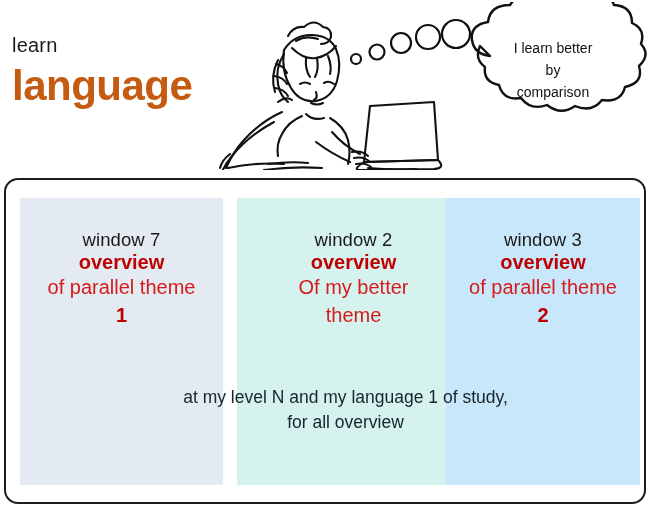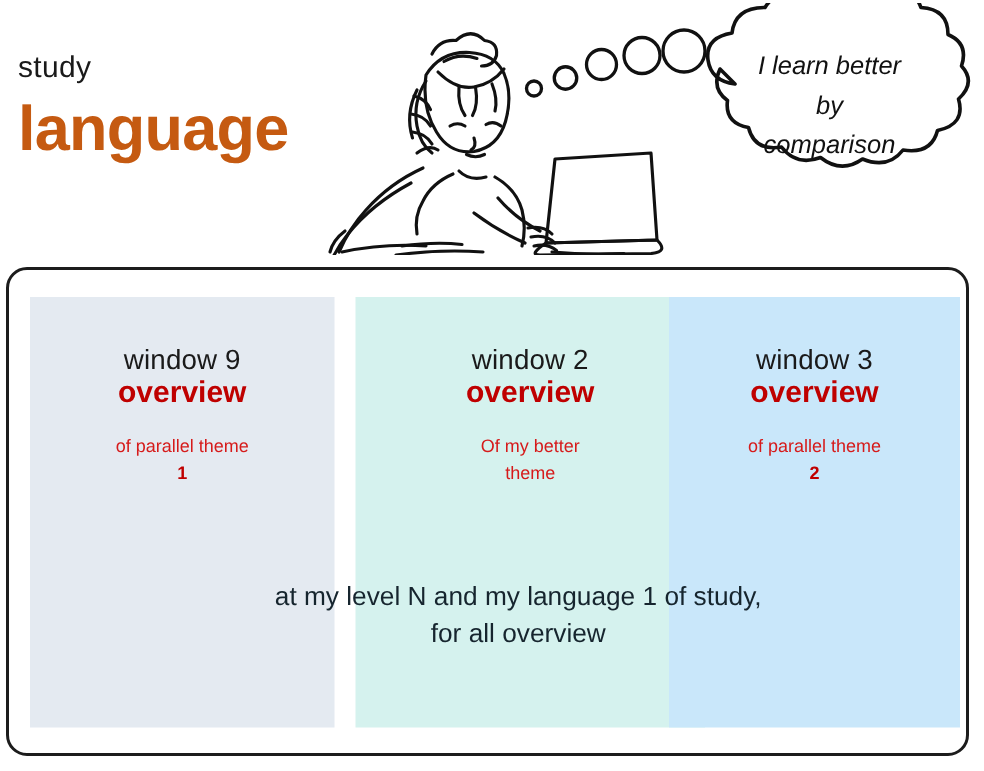--- a/index.html
+++ b/index.html
@@ -61,26 +61,25 @@
   #thought-bubble-text {
     position: absolute;
     left: 0; top: 0;
     width: 202px; height: 132px;
     display: flex;
     flex-direction: column;
     align-items: center;
     justify-content: center;
     padding-top: 6px;
     box-sizing: border-box;
-    font-size: 17px;
+    font-size: 14px;
     color: #111111;
     line-height: 1.55;
     text-align: center;
     pointer-events: none;
-    font-style: italic;
   }
 
   
   #panel {
     position: absolute;
     left: 4px; top: 178px;
     width: 642px; height: 326px;
     border: 2.5px solid #1c1c1c;
     border-radius: 14px;
     box-sizing: border-box;
@@ -103,22 +102,21 @@
     font-size: 18.5px;
     color: #1a1a1a;
     letter-spacing: 0.1px;
   }
   .window-heading {
     font-size: 20px;
     font-weight: bold;
     color: #bf0000;
   }
   .window-subtitle {
-    margin-top: 16px;
-    font-size: 12px;
+    font-size: 20px;
     color: #d61b1b;
     line-height: 1.3;
     padding: 0 6px;
   }
   .window-subtitle .emph {
     display: block;
     font-weight: bold;
     color: #c00000;
     margin-top: 2px;
   }
@@ -134,21 +132,21 @@
     line-height: 1.45;
     pointer-events: none;
   }
   #caption .cap-line { display: block; padding-left: 31px; }
 </style>
 </head>
 <body>
 
 <div id="header-area">
 
-  <div id="mode-label">study</div>
+  <div id="mode-label">learn</div>
   <div id="mode-value">language</div>
 
   <div id="illustration">
     <svg width="240" height="168" viewBox="0 0 240 168" fill="none" stroke="#111111" stroke-width="2.1" stroke-linecap="round" stroke-linejoin="round">
 
       <path d="M76 34 q5 -10 16 -9 q10 -9 19 0 q9 1 8 10 q-2 7 -10 7"></path>
       <path d="M84 39 q10 -6 22 -2"></path>
 
       <path d="M72 48 q-3 22 7 38 q9 15 25 13 q16 -3 21 -20 q5 -18 -1 -32 q-6 -13 -23 -14 q-19 -1 -29 15z"></path>
 
@@ -235,21 +233,21 @@
       <span>I learn better</span>
       <span>by</span>
       <span>comparison</span>
     </div>
   </div>
 </div>
 
 <div id="panel">
 
   <div class="window-col" id="window-col-1">
-    <div class="window-title">window 9</div>
+    <div class="window-title">window 7</div>
     <div class="window-heading">overview</div>
     <div class="window-subtitle">
       <span>of parallel theme</span>
       <span class="emph">1</span>
     </div>
   </div>
 
   <div class="window-col" id="window-col-2">
     <div class="window-title">window 2</div>
     <div class="window-heading">overview</div>

